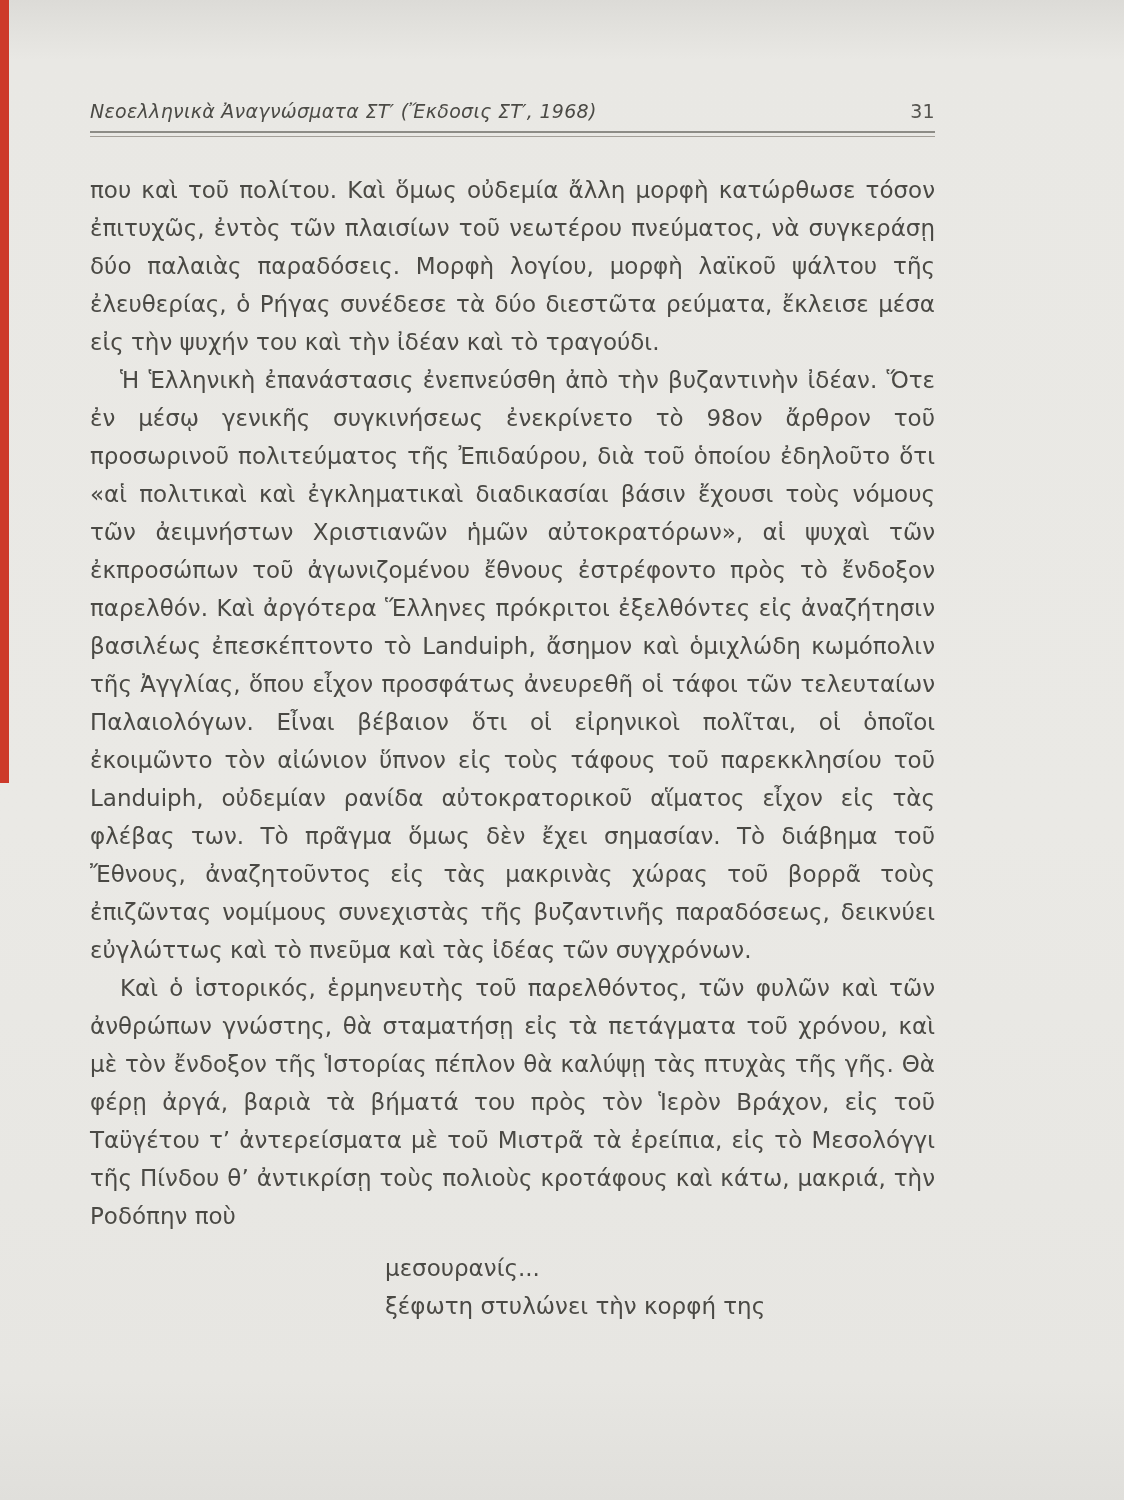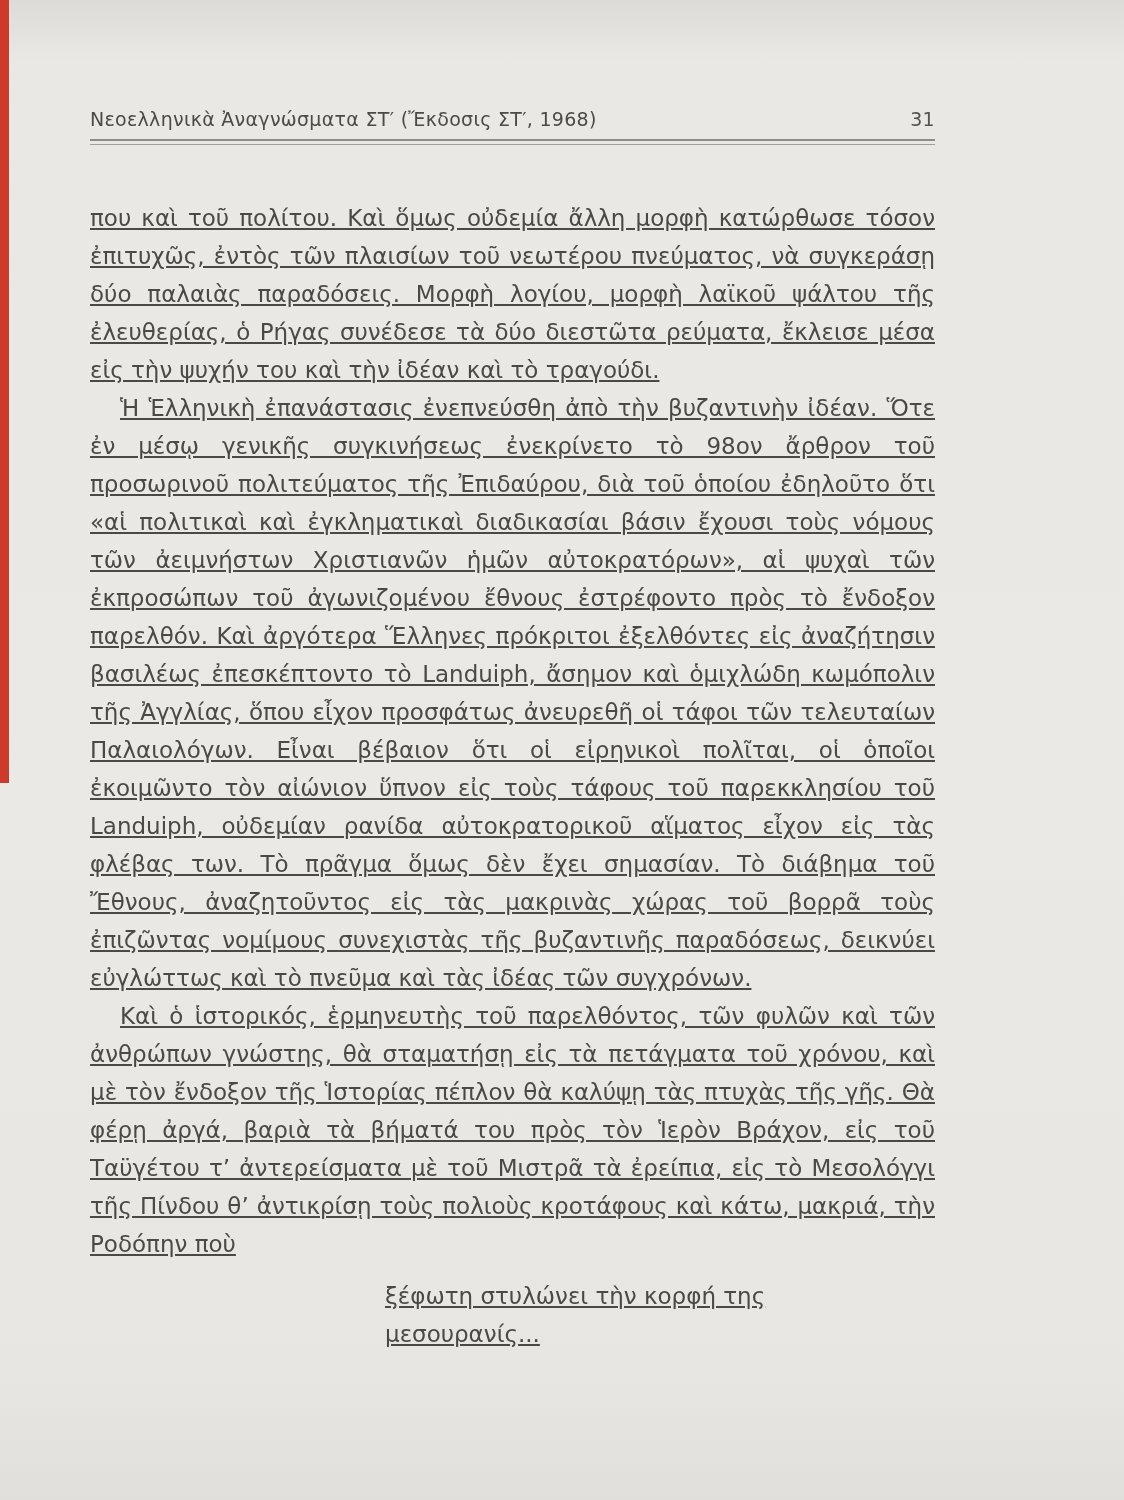--- a/index.html
+++ b/index.html
@@ -32,35 +32,34 @@
     width: 845px;
   }
   header.running-header {
     display: flex;
     justify-content: space-between;
     align-items: baseline;
     font-size: 19px;
     letter-spacing: 0.3px;
     color: #4b4a45;
   }
-  .header-title { white-space: nowrap; }
-  .page-number { font-size: 19px; color: #55544f; margin-top: 8px; }
+  .header-title { white-space: nowrap; font-style: italic; }
+  .page-number { font-size: 19px; color: #55544f; }
   .header-rule {
     margin-top: 9px;
     height: 3px;
     border-top: 2px solid #8d8c86;
     border-bottom: 1px solid #a39f98;
   }
   main.body-text {
-    margin-top: 54px;
+    margin-top: 34px;
     font-size: 23px;
     line-height: 38px;
     text-align: justify;
     color: #4a4944;
-    text-decoration: underline;
   }
   p.para {
     margin: 0;
   }
   p.para.indent {
     text-indent: 30px;
   }
   .poem {
     margin: 14px 0 12px 295px;
     text-align: left;
@@ -78,18 +77,18 @@
     <header class="running-header">
       <span class="header-title">Νεοελληνικὰ Ἀναγνώσματα ΣΤ′ (Ἔκδοσις ΣΤ′, 1968)</span>
       <span class="page-number">31</span>
     </header>
     <div class="header-rule"></div>
     <main class="body-text">
         <p class="para">που καὶ τοῦ πολίτου. Καὶ ὅμως οὐδεμία ἄλλη μορφὴ κατώρθωσε τόσον ἐπιτυχῶς, ἐντὸς τῶν πλαισίων τοῦ νεωτέρου πνεύματος, νὰ συγκεράσῃ δύο παλαιὰς παραδόσεις. Μορφὴ λογίου, μορφὴ λαϊκοῦ ψάλτου τῆς ἐλευθερίας, ὁ Ρήγας συνέδεσε τὰ δύο διεστῶτα ρεύματα, ἔκλεισε μέσα εἰς τὴν ψυχήν του καὶ τὴν ἰδέαν καὶ τὸ τραγούδι.</p>
         <p class="para indent">Ἡ Ἑλληνικὴ ἐπανάστασις ἐνεπνεύσθη ἀπὸ τὴν βυζαντινὴν ἰδέαν. Ὅτε ἐν μέσῳ γενικῆς συγκινήσεως ἐνεκρίνετο τὸ 98ον ἄρθρον τοῦ προσωρινοῦ πολιτεύματος τῆς Ἐπιδαύρου, διὰ τοῦ ὁποίου ἐδηλοῦτο ὅτι «αἱ πολιτικαὶ καὶ ἐγκληματικαὶ διαδικασίαι βάσιν ἔχουσι τοὺς νόμους τῶν ἀειμνήστων Χριστιανῶν ἡμῶν αὐτοκρατόρων», αἱ ψυχαὶ τῶν ἐκπροσώπων τοῦ ἀγωνιζομένου ἔθνους ἐστρέφοντο πρὸς τὸ ἔνδοξον παρελθόν. Καὶ ἀργότερα Ἕλληνες πρόκριτοι ἐξελθόντες εἰς ἀναζήτησιν βασιλέως ἐπεσκέπτοντο τὸ Landuiph, ἄσημον καὶ ὁμιχλώδη κωμόπολιν τῆς Ἀγγλίας, ὅπου εἶχον προσφάτως ἀνευρεθῆ οἱ τάφοι τῶν τελευταίων Παλαιολόγων. Εἶναι βέβαιον ὅτι οἱ εἰρηνικοὶ πολῖται, οἱ ὁποῖοι ἐκοιμῶντο τὸν αἰώνιον ὕπνον εἰς τοὺς τάφους τοῦ παρεκκλησίου τοῦ Landuiph, οὐδεμίαν ρανίδα αὐτοκρατορικοῦ αἵματος εἶχον εἰς τὰς φλέβας των. Τὸ πρᾶγμα ὅμως δὲν ἔχει σημασίαν. Τὸ διάβημα τοῦ Ἔθνους, ἀναζητοῦντος εἰς τὰς μακρινὰς χώρας τοῦ βορρᾶ τοὺς ἐπιζῶντας νομίμους συνεχιστὰς τῆς βυζαντινῆς παραδόσεως, δεικνύει εὐγλώττως καὶ τὸ πνεῦμα καὶ τὰς ἰδέας τῶν συγχρόνων.</p>
         <p class="para indent">Καὶ ὁ ἱστορικός, ἑρμηνευτὴς τοῦ παρελθόντος, τῶν φυλῶν καὶ τῶν ἀνθρώπων γνώστης, θὰ σταματήσῃ εἰς τὰ πετάγματα τοῦ χρόνου, καὶ μὲ τὸν ἔνδοξον τῆς Ἱστορίας πέπλον θὰ καλύψῃ τὰς πτυχὰς τῆς γῆς. Θὰ φέρῃ ἀργά, βαριὰ τὰ βήματά του πρὸς τὸν Ἱερὸν Βράχον, εἰς τοῦ Ταϋγέτου τ’ ἀντερείσματα μὲ τοῦ Μιστρᾶ τὰ ἐρείπια, εἰς τὸ Μεσολόγγι τῆς Πίνδου θ’ ἀντικρίσῃ τοὺς πολιοὺς κροτάφους καὶ κάτω, μακριά, τὴν Ροδόπην ποὺ</p>
         <div class="poem">
+          <div class="poem-line">μεσουρανίς...</div>
           <div class="poem-line">ξέφωτη στυλώνει τὴν κορφή της</div>
-          <div class="poem-line">μεσουρανίς...</div>
         </div>
       </main>
   </div>
 </div>
 
 </body></html>

